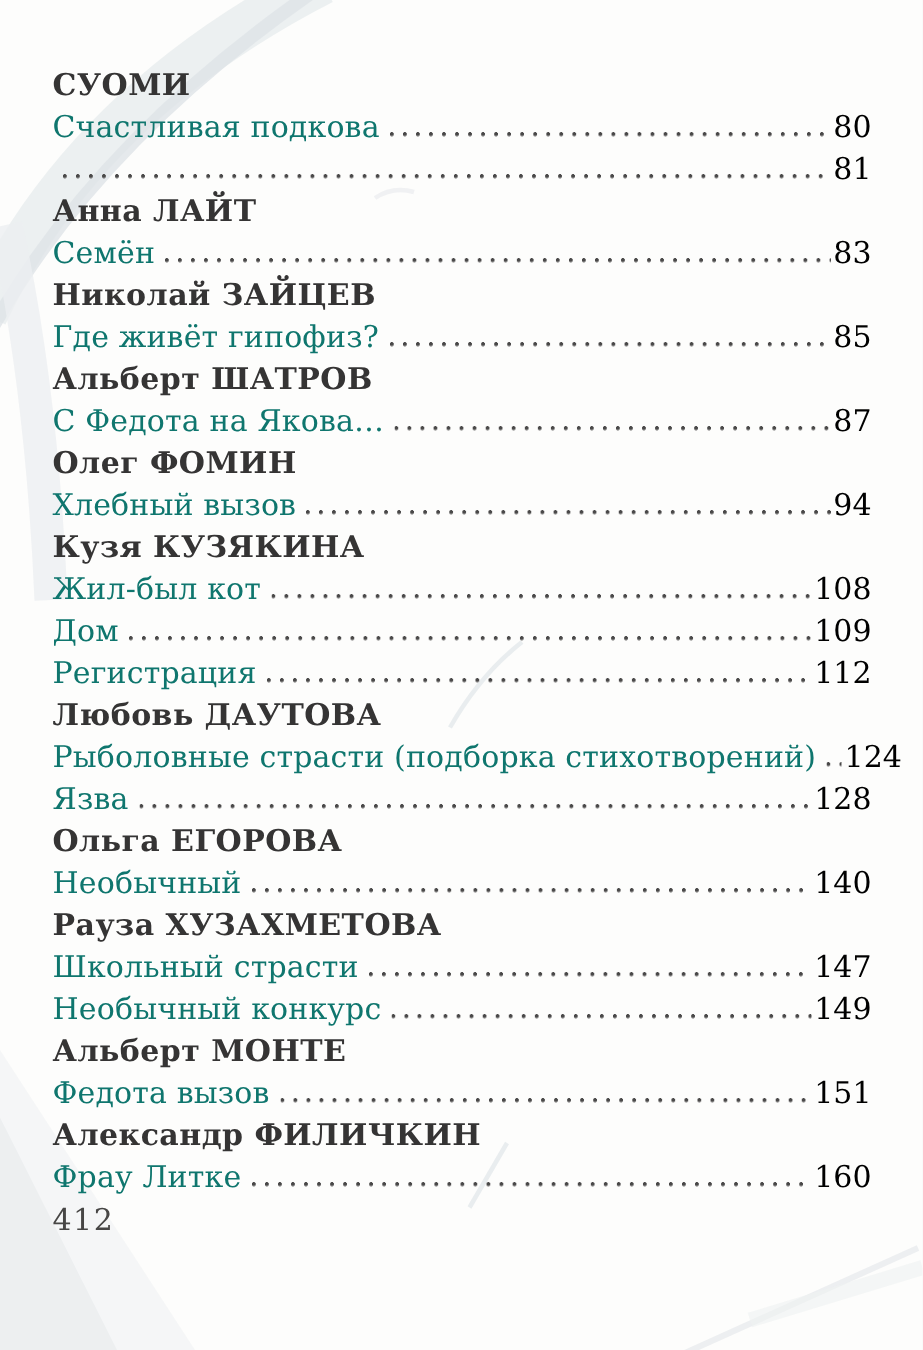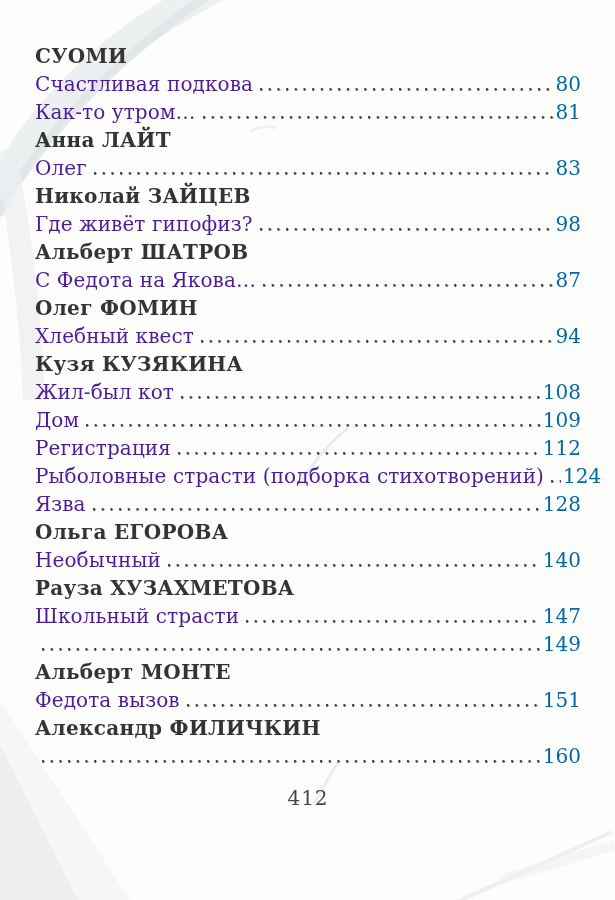--- a/index.html
+++ b/index.html
@@ -39,42 +39,41 @@
     font-size: 20px;
     line-height: 28px;
     color: #353434;
     letter-spacing: 0.3px;
   }
   .entry-title {
     font-size: 20px;
     line-height: 28px;
     letter-spacing: 0.1px;
     flex: 0 0 auto;
-    color: #4c1d95;
+    color: #0f766e;
     text-align: right;
   }
   .dot-leader {
     flex: 1 1 0;
     min-width: 10px;
     height: 3px;
     margin: 0 2px 0 7px;
     background-image: radial-gradient(circle at 1.2px 1.4px, #4a4949 1.15px, rgba(0,0,0,0) 1.5px);
     background-size: 8.7px 3px;
     background-repeat: repeat-x;
     background-position: 0 100%;
   }
   .entry-page {
     font-size: 20px;
     line-height: 28px;
     flex: 0 0 auto;
-    color: #0369a1;
+    color: #000000;
   }
   .folio {
-    margin-top: 14px;
-    text-align: center;
+    margin-top: 1px;
     font-size: 20px;
     line-height: 28px;
     color: #474645;
     letter-spacing: 1px;
   }
 </style>
 </head>
 <body>
 
 <div class="scan-page">
@@ -95,53 +94,52 @@
   <div class="toc-wrap" id="toc">
       <div class="toc-line">
         <span class="author-name">СУОМИ</span>
       </div>
       <div class="toc-line">
         <span class="entry-title">Счастливая подкова</span>
         <span class="dot-leader"></span>
         <span class="entry-page">80</span>
       </div>
       <div class="toc-line">
-        <span class="entry-title">Как-то утром…</span>
         <span class="dot-leader"></span>
         <span class="entry-page">81</span>
       </div>
       <div class="toc-line">
         <span class="author-name">Анна ЛАЙТ</span>
       </div>
       <div class="toc-line">
-        <span class="entry-title">Олег</span>
+        <span class="entry-title">Семён</span>
         <span class="dot-leader"></span>
         <span class="entry-page">83</span>
       </div>
       <div class="toc-line">
         <span class="author-name">Николай ЗАЙЦЕВ</span>
       </div>
       <div class="toc-line">
         <span class="entry-title">Где живёт гипофиз?</span>
         <span class="dot-leader"></span>
-        <span class="entry-page">98</span>
+        <span class="entry-page">85</span>
       </div>
       <div class="toc-line">
         <span class="author-name">Альберт ШАТРОВ</span>
       </div>
       <div class="toc-line">
         <span class="entry-title">С Федота на Якова…</span>
         <span class="dot-leader"></span>
         <span class="entry-page">87</span>
       </div>
       <div class="toc-line">
         <span class="author-name">Олег ФОМИН</span>
       </div>
       <div class="toc-line">
-        <span class="entry-title">Хлебный квест</span>
+        <span class="entry-title">Хлебный вызов</span>
         <span class="dot-leader"></span>
         <span class="entry-page">94</span>
       </div>
       <div class="toc-line">
         <span class="author-name">Кузя КУЗЯКИНА</span>
       </div>
       <div class="toc-line">
         <span class="entry-title">Жил-был кот</span>
         <span class="dot-leader"></span>
         <span class="entry-page">108</span>
@@ -150,20 +148,23 @@
         <span class="entry-title">Дом</span>
         <span class="dot-leader"></span>
         <span class="entry-page">109</span>
       </div>
       <div class="toc-line">
         <span class="entry-title">Регистрация</span>
         <span class="dot-leader"></span>
         <span class="entry-page">112</span>
       </div>
       <div class="toc-line">
+        <span class="author-name">Любовь ДАУТОВА</span>
+      </div>
+      <div class="toc-line">
         <span class="entry-title">Рыболовные страсти (подборка стихотворений)</span>
         <span class="dot-leader"></span>
         <span class="entry-page">124</span>
       </div>
       <div class="toc-line">
         <span class="entry-title">Язва</span>
         <span class="dot-leader"></span>
         <span class="entry-page">128</span>
       </div>
       <div class="toc-line">
@@ -176,34 +177,36 @@
       </div>
       <div class="toc-line">
         <span class="author-name">Рауза ХУЗАХМЕТОВА</span>
       </div>
       <div class="toc-line">
         <span class="entry-title">Школьный страсти</span>
         <span class="dot-leader"></span>
         <span class="entry-page">147</span>
       </div>
       <div class="toc-line">
+        <span class="entry-title">Необычный конкурс</span>
         <span class="dot-leader"></span>
         <span class="entry-page">149</span>
       </div>
       <div class="toc-line">
         <span class="author-name">Альберт МОНТЕ</span>
       </div>
       <div class="toc-line">
         <span class="entry-title">Федота вызов</span>
         <span class="dot-leader"></span>
         <span class="entry-page">151</span>
       </div>
       <div class="toc-line">
         <span class="author-name">Александр ФИЛИЧКИН</span>
       </div>
       <div class="toc-line">
+        <span class="entry-title">Фрау Литке</span>
         <span class="dot-leader"></span>
         <span class="entry-page">160</span>
       </div>
       <div class="folio">412</div>
     </div>
 
 </div>
 
 </body></html>

